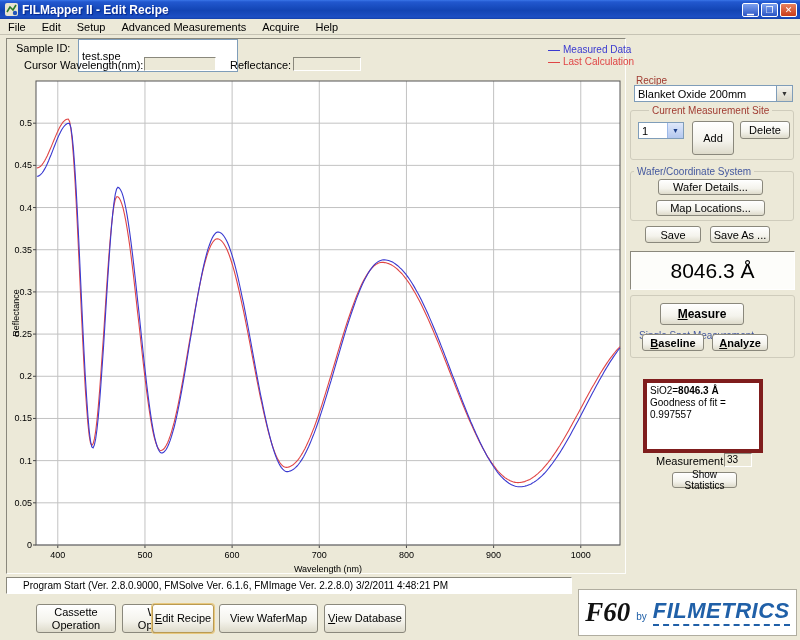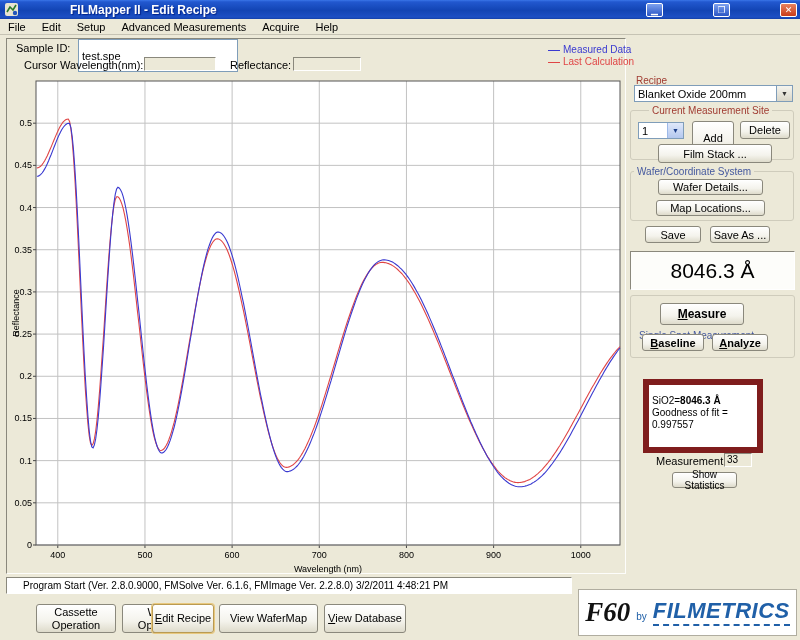--- a/index.html
+++ b/index.html
@@ -3,21 +3,21 @@
 <meta charset="utf-8">
 <style>
   * { box-sizing: border-box; margin: 0; padding: 0; }
   html,body { width:800px; height:640px; overflow:hidden; }
   body { font-family:"Liberation Sans","DejaVu Sans",sans-serif; font-size:11px; color:#000; }
   #app { position:relative; width:800px; height:640px; background:#ECE9D8; }
 
   
   .titlebar { position:absolute; left:0; top:0; width:800px; height:19px;
     background:linear-gradient(180deg,#3a75e8 0%,#2258cf 10%,#1244b4 55%,#1c4fc4 90%,#1340a8 100%);
-    display:flex; align-items:center; padding:0 3px;gap:48px; }
+    display:flex; align-items:center; padding:0 3px; }
   .titlebar .ticon { width:13px; height:13px; margin:0 4px 0 2px; }
   .titlebar .ttext { color:#fff; font-weight:bold; font-size:12px; text-shadow:1px 1px 1px #00228a; flex:1; }
   .caption-btn { width:17px; height:14px; margin-left:2px; border-radius:2px; border:1px solid #fff;
     color:#fff; font-size:9px; line-height:12px; text-align:center;
     background:linear-gradient(180deg,#7da1ef,#2a55c4); cursor:default; }
   .caption-btn.close { background:linear-gradient(180deg,#e8825e,#c93d1a); }
 
   
   .menubar { position:absolute; left:0; top:19px; width:800px; height:16px; background:#ECE9D8;
     border-bottom:1px solid #c6c3b4; display:flex; align-items:center; }
@@ -66,21 +66,21 @@
   .combo .cv { flex:1; padding:0 3px; overflow:hidden; white-space:nowrap; font-size:11px; }
   .drop-btn { width:16px; align-self:stretch; border-left:1px solid #7F9DB9;
     background:linear-gradient(180deg,#f5f4ee,#d9d6c8); text-align:center; font-size:7px; line-height:15px; color:#333; }
   .drop-btn.xp { background:linear-gradient(180deg,#dfe8fa,#b4c8ef); color:#1b3e8a; border-left:1px solid #9db9e8; }
 
   
   .thickness-box { position:absolute; left:630px; top:251px; width:165px; height:39px; background:#fdfdfa;
     border-top:1px solid #8a887c; border-left:1px solid #8a887c; border-right:1px solid #fff; border-bottom:1px solid #fff;
     display:flex; align-items:center; justify-content:center; font-size:21px; }
   .results-box { position:absolute; left:643px; top:379px; width:120px; height:74px; background:#fff;
-    border:6px solid #7f1d1d; padding:10px 3px; font-size:10px; line-height:12px; }
+    border:4px solid #7f1d1d; padding:2px 3px; font-size:10px; line-height:12px; }
 
   
   .statusbar { position:absolute; left:6px; top:577px; width:566px; height:17px; background:#fff;
     border-top:1px solid #8a887c; border-left:1px solid #8a887c; border-right:1px solid #fff; border-bottom:1px solid #fff;
     font-size:10px; padding:2px 16px; white-space:nowrap; overflow:hidden; }
   .bottom-btn { line-height:13px; }
 
   
   .logo-box { position:absolute; left:578px; top:589px; width:219px; height:47px; background:#fff;
     border:1px solid #b0ada0; display:flex; align-items:center; justify-content:center; gap:6px; }
@@ -207,23 +207,20 @@
     <span class="cv">1</span>
     <span class="drop-btn xp">▼</span>
   </div>
   <div class="btn" style="left:692px; top:121px; width:42px; height:34px;text-align:center;">
       <span>Add</span>
     </div>
   <div class="btn" style="left:740px; top:121px; width:50px; height:18px;">
       <span>Delete</span>
     </div>
 
-  <div class="btn" style="left:658px; top:144px; width:114px; height:19px;">
-      <span>Film Stack ...</span>
-    </div>
 
   <div class="groupbox" style="left:630px; top:171px; width:164px; height:50px;"></div>
   <span class="grouplabel blue-label" style="left:634px; top:166px;">Wafer/Coordinate System</span>
   <div class="btn" style="left:658px; top:179px; width:105px; height:16px;">
       <span>Wafer Details...</span>
     </div>
   <div class="btn" style="left:656px; top:200px; width:109px; height:16px;">
       <span>Map Locations...</span>
     </div>
 

